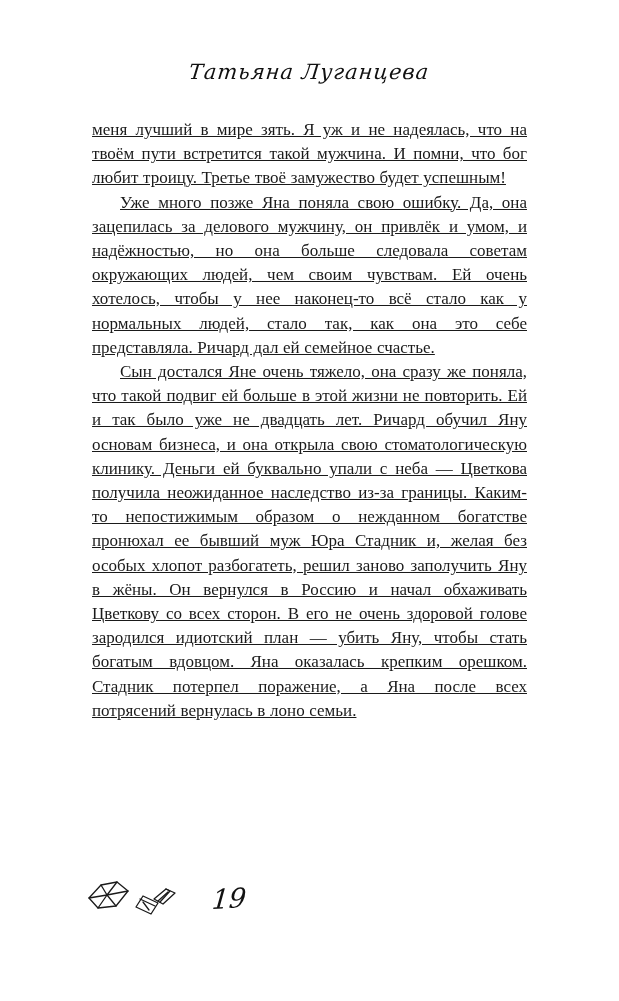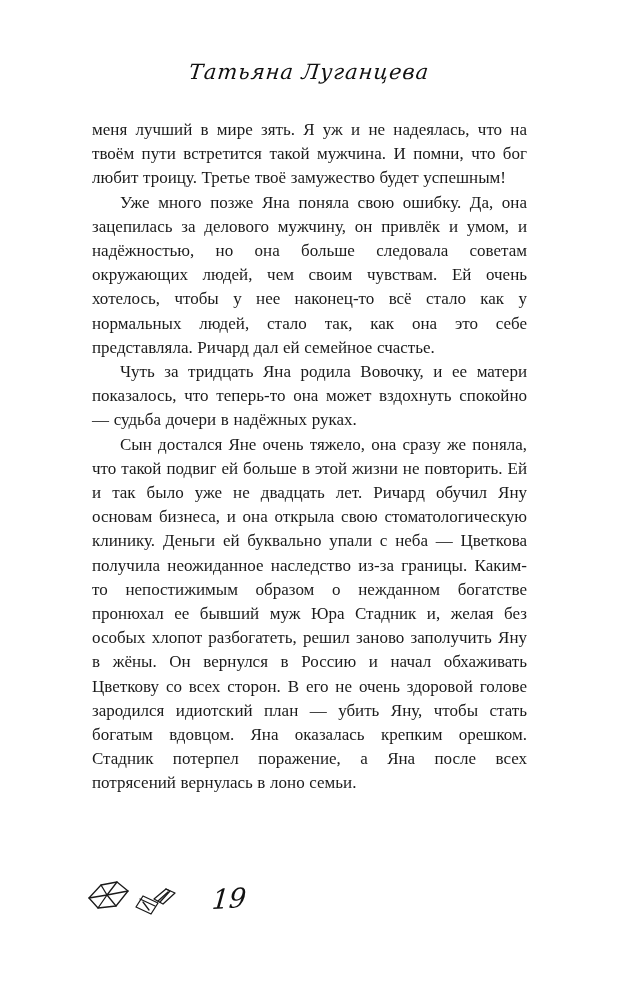--- a/index.html
+++ b/index.html
@@ -37,20 +37,21 @@
     position: absolute;
     top: 118px;
     left: 92px;
     width: 435px;
     text-align: justify;
     font-size: 17px;
     line-height: 24.2px;
     hyphens: auto;
     -webkit-hyphens: auto;
     word-spacing: 0.4px;
+    text-decoration: underline;
   }
   .para {
     margin: 0;
     text-indent: 28px;
   }
   .para.no-indent {
     text-indent: 0;
   }
   .page-footer {
     position: absolute;
@@ -81,21 +82,20 @@
 
 <div class="page">
 
   <div class="page-header">
     <span class="author-name">Татьяна Луганцева</span>
   </div>
 
   <div class="page-body">
     <p class="para no-indent">меня лучший в мире зять. Я уж и не надеялась, что на твоём пути встретится такой мужчина. И помни, что бог любит троицу. Третье твоё замужество будет успешным!</p>
     <p class="para">Уже много позже Яна поняла свою ошибку. Да, она зацепилась за делового мужчину, он привлёк и умом, и надёжностью, но она больше следовала советам окружающих людей, чем своим чувствам. Ей очень хотелось, чтобы у нее наконец-то всё стало как у нормальных людей, стало так, как она это себе представляла. Ричард дал ей семейное счастье.</p>
-    <p class="para">Чуть за тридцать Яна родила Вовочку, и ее матери показалось, что теперь-то она может вздохнуть спокойно — судьба дочери в надёжных руках.</p>
     <p class="para">Сын достался Яне очень тяжело, она сразу же поняла, что такой подвиг ей больше в этой жизни не повторить. Ей и так было уже не двадцать лет. Ричард обучил Яну основам бизнеса, и она открыла свою стоматологическую клинику. Деньги ей буквально упали с неба — Цветкова получила неожиданное наследство из-за границы. Каким-то непостижимым образом о нежданном богатстве пронюхал ее бывший муж Юра Стадник и, желая без особых хлопот разбогатеть, решил заново заполучить Яну в жёны. Он вернулся в Россию и начал обхаживать Цветкову со всех сторон. В его не очень здоровой голове зародился идиотский план — убить Яну, чтобы стать богатым вдовцом. Яна оказалась крепким орешком. Стадник потерпел поражение, а Яна после всех потрясений вернулась в лоно семьи.</p>
   </div>
 
   <div class="page-footer">
     <span class="decoration">
       <svg width="108" height="44" viewBox="0 0 108 44" xmlns="http://www.w3.org/2000/svg">
         <g fill="none" stroke="#1a1a1a" stroke-width="1.3" stroke-linejoin="round" stroke-linecap="round">
 
           <polygon points="3,22 15,9 31,6 42,15 30,30 12,32"></polygon>
           <path d="M15,9 L21,19"></path>

